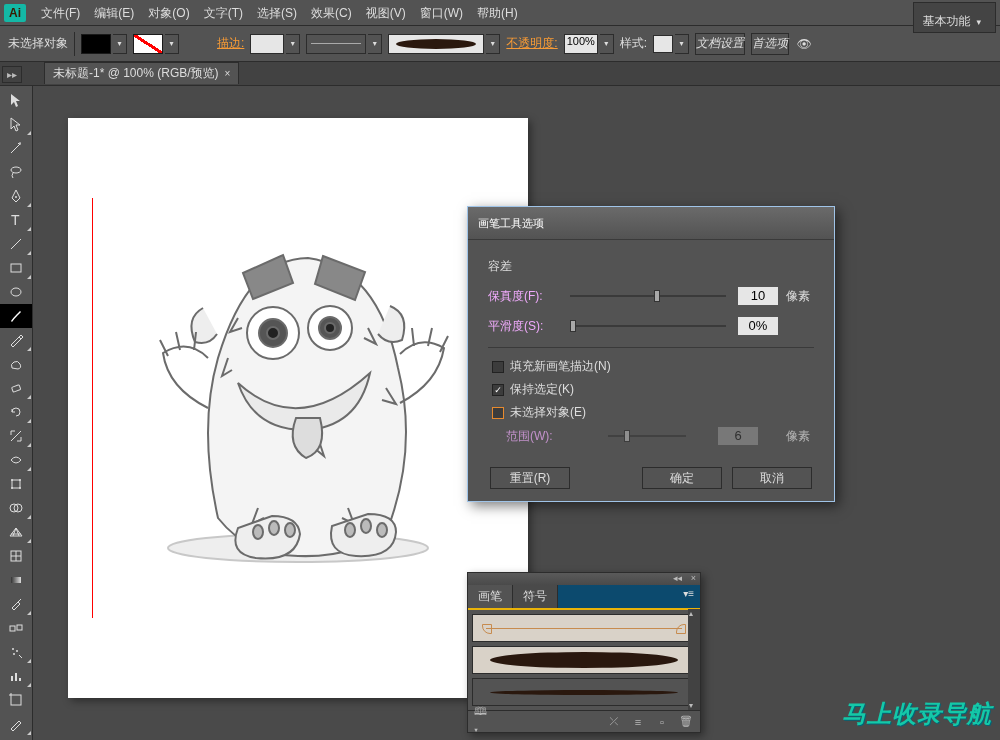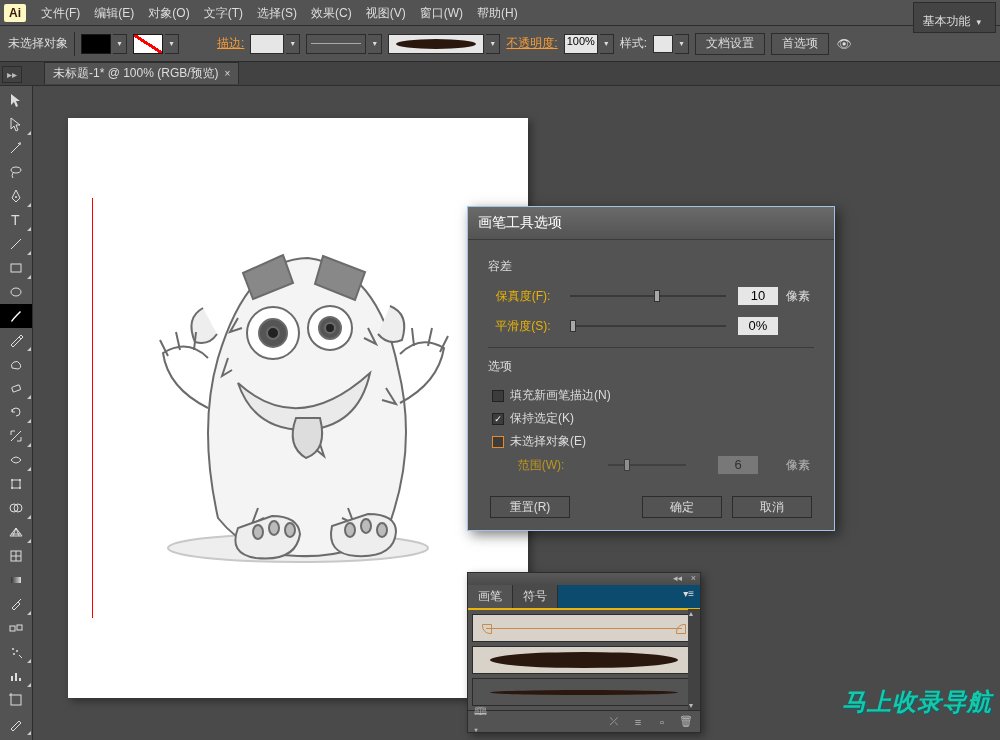--- a/index.html
+++ b/index.html
@@ -1,20 +1,20 @@
 <!DOCTYPE html>
 <html><head>
 <meta charset="utf-8">
 <style>
   * { box-sizing: border-box; margin: 0; padding: 0; font-family: "Microsoft YaHei", sans-serif; }
   body { width: 1000px; height: 740px; background: #4a4a4a; overflow: hidden; position: relative; font-size: 12px; color: #ddd; }
   
   
   .menubar { height: 26px; background: #535353; display: flex; align-items: center; padding: 0 4px; border-bottom: 1px solid #2c2c2c; }
-  .ai-logo { width: 22px; height: 18px; background: #fef9c3; color: #3a1a00; font-weight: bold; font-size: 12px; display: flex; align-items: center; justify-content: center; border-radius: 2px; margin-right: 8px; }
+  .ai-logo { width: 22px; height: 18px; background: #14b8a6; color: #3a1a00; font-weight: bold; font-size: 12px; display: flex; align-items: center; justify-content: center; border-radius: 2px; margin-right: 8px; }
   .menu-item { padding: 0 7px; color: #ddd; line-height: 26px; cursor: default; }
   .menu-right { margin-left: auto; display: flex; align-items: center; }
   .menu-square { width: 22px; height: 20px; border: 1px solid #2c2c2c; background: #535353; margin: 0 3px; display:flex; align-items:center; justify-content:center; font-size:11px;}
   .menu-workspace { position:absolute; right:4px; top:2px; background:#444; border:1px solid #2c2c2c; padding:10px 14px 2px 8px; }
   .menu-workspace::after{content:"▾"; font-size:9px; margin-left:6px;}
   
   
   .controlbar { height: 36px; background: #535353; border-bottom: 1px solid #2c2c2c; display: flex; align-items: center; padding: 0 8px; gap: 6px; }
   .ctrl-label { color: #ddd; }
   .ctrl-sep { width:1px; height:24px; background:#2c2c2c; }
@@ -25,21 +25,21 @@
   .dd { width:14px; height:20px; background:#535353; border:1px solid #2c2c2c; border-left:none; display:flex; align-items:center; justify-content:center; font-size:8px; }
   .stroke-label { color:#f79b36; text-decoration: underline; margin-left: 32px; }
   .num-input { width:34px; height:20px; background:#e6e6e6; color:#000; border:1px solid #2c2c2c; padding:0 2px; font-size:11px; }
   .line-preview { width:60px; height:20px; background:#535353; border:1px solid #2c2c2c; display:flex; align-items:center; justify-content:center; }
   .line-dash { width: 50px; border-top: 1px solid #aaa; }
   .brush-prev { width: 96px; height: 20px; background: #e6e6e6; border:1px solid #2c2c2c; display:flex; align-items:center; justify-content:center; overflow:hidden; }
   .brush-ellipse { width: 80px; height: 10px; background:#2a180e; border-radius: 50%; }
   .opacity-label { color:#f79b36; text-decoration: underline; }
   .style-label { color:#ddd; }
   .style-swatch { width:20px; height:18px; background:#e6e6e6; border:1px solid #2c2c2c; }
-  .btn { padding:2px 10px; background:#535353; border:1px solid #2c2c2c; color:#ddd; height:22px; display:flex; align-items:center; }
+  .btn { padding:2px 0; background:#535353; border:1px solid #2c2c2c; color:#ddd; height:22px; display:flex; align-items:center;font-style:italic; }
   .gearstack { width:18px; height:18px; display:flex; align-items:center; justify-content:center; }
   
   
   .tabbar { height: 24px; background:#424242; display:flex; padding-left: 44px; border-bottom: 1px solid #2c2c2c; }
   .doc-tab { height:22px; background:#535353; border:1px solid #2c2c2c; border-bottom:none; padding:0 8px; display:flex; align-items:center; gap:6px; color:#ddd; }
   .doc-tab .close { font-size:10px; }
   .expand-arrow { position:absolute; left:2px; top:66px; background:#424242; color:#bbb; font-size:10px; padding:2px 4px; border:1px solid #2c2c2c; }
   
   
   .toolbar { position:absolute; left:0; top:86px; width:33px; background:#535353; border-right:1px solid #2c2c2c; display:flex; flex-direction:column; padding-top:2px; }
@@ -49,25 +49,25 @@
   .tool .corner { position:absolute; right:1px; bottom:1px; width:0; height:0; border-right:4px solid #ccc; border-top:4px solid transparent; }
 
   
   .workarea { position:absolute; left:34px; top:86px; right:0; bottom:0; background:#4a4a4a; overflow:hidden; }
   .artboard { position:absolute; left:34px; top:32px; width:460px; height:580px; background:#fff; box-shadow:3px 3px 8px rgba(0,0,0,0.4); }
   .red-guide { position:absolute; left:24px; top:80px; width:1px; height:420px; background:#ff0000; }
   .sketch { position:absolute; left:40px; top:60px; width:380px; height:420px; }
   
   
   .dialog { position:absolute; left:467px; top:206px; width:368px; background:#535353; border:1px solid #a0c4e8; box-shadow:4px 4px 12px rgba(0,0,0,0.5); }
-  .dialog-title { height:28px; background: linear-gradient(#6a6a6a,#535353); color:#fff; padding:16px 10px; display:flex; align-items:center; border-bottom:1px solid #3a3a3a; font-size:14px; }
+  .dialog-title { height:28px; background: linear-gradient(#6a6a6a,#535353); color:#fff; padding:16px 10px; display:flex; align-items:center; border-bottom:1px solid #3a3a3a; font-size:11px; }
   .dialog-body { padding: 18px 20px 12px 20px; }
   .section-label { color:#ddd; margin-bottom:12px; }
   .field-row { display:flex; align-items:center; margin-bottom:12px; gap:8px; }
-  .field-row label { width:70px; text-align:center; color:#eab308; }
+  .field-row label { width:70px; text-align:left; color:#f0abfc; }
   .slider-track { flex:1; height:2px; background:#3a3a3a; position:relative; margin:0 4px; }
   .slider-thumb { position:absolute; top:-5px; width:6px; height:12px; background:#a8a8a8; border:1px solid #333; }
   .field-val { width:40px; height:18px; background:#e6e6e6; color:#000; text-align:center; font-size:13px; line-height:18px; }
   .field-val.disabled { background:#888; color:#222; }
   .unit { width:28px; color:#ddd; }
   .divider { height:1px; background:#3a3a3a; margin:10px 0; }
   .check-row { display:flex; align-items:center; gap:6px; margin:6px 0; padding-left:4px; }
   .check { width:12px; height:12px; background:#3c3c3c; border:1px solid #222; display:flex; align-items:center; justify-content:center; font-size:9px; color:#fff; }
   .check.orange { border:1px solid #e78a2e; background:#3c3c3c; }
   .check.checked::after { content:"✓"; }
@@ -93,21 +93,21 @@
   .brush-row .line-ends::before, .brush-row .line-ends::after { content:""; position:absolute; width:8px; height:8px; border:1px solid #c78b4e; border-radius:0 0 8px 0; top:-4px; }
   .brush-row .line-ends::before{ left:-4px; transform:rotate(90deg);}
   .brush-row .line-ends::after{ right:-4px; transform:rotate(180deg);}
   .brushes-scroll { position:absolute; right:0; top:36px; width:12px; bottom:22px; background:#424242; }
   .brushes-scroll::before{content:"▴"; position:absolute; top:0; left:1px; font-size:8px; color:#bbb;}
   .brushes-scroll::after{content:"▾"; position:absolute; bottom:0; left:1px; font-size:8px; color:#bbb;}
   .panel-footer { height:22px; border-top:1px solid #2c2c2c; display:flex; align-items:center; gap:8px; padding:0 6px; }
   .footer-icon { width:16px; height:14px; display:flex; align-items:center; justify-content:center; color:#bbb; font-size:11px;}
   
   
-  .watermark { position:absolute; right:8px; bottom:22px; font-family: "Arial Black", sans-serif; font-style:italic; font-weight:900; font-size:24px; letter-spacing:1px; color:#14c8a8; text-shadow: 1px 1px 0 #067; margin-left: 16px; }
+  .watermark { position:absolute; right:8px; bottom:10px; font-family: "Arial Black", sans-serif; font-style:italic; font-weight:900; font-size:24px; letter-spacing:1px; color:#14c8a8; text-shadow: 1px 1px 0 #067; margin-left: 16px; }
 </style>
 </head>
 <body>
 
 <div class="menubar">
   <div class="ai-logo">Ai</div>
   <div class="menu-item">文件(F)</div>
   <div class="menu-item">编辑(E)</div>
   <div class="menu-item">对象(O)</div>
   <div class="menu-item">文字(T)</div>
@@ -413,21 +413,20 @@
     </div>
     <div class="field-row">
       <label>平滑度(S):</label>
       <div class="slider-track">
           <div class="slider-thumb" style="left:0%"></div>
         </div>
       <div class="field-val">0%</div>
       <span class="unit"></span>
     </div>
     <div class="divider"></div>
-    <div class="section-label">选项</div>
     <div class="check-row">
       <div class="check"></div>
       <span>填充新画笔描边(N)</span>
     </div>
     <div class="check-row">
       <div class="check checked"></div>
       <span>保持选定(K)</span>
     </div>
     <div class="check-row">
       <div class="check orange"></div>

